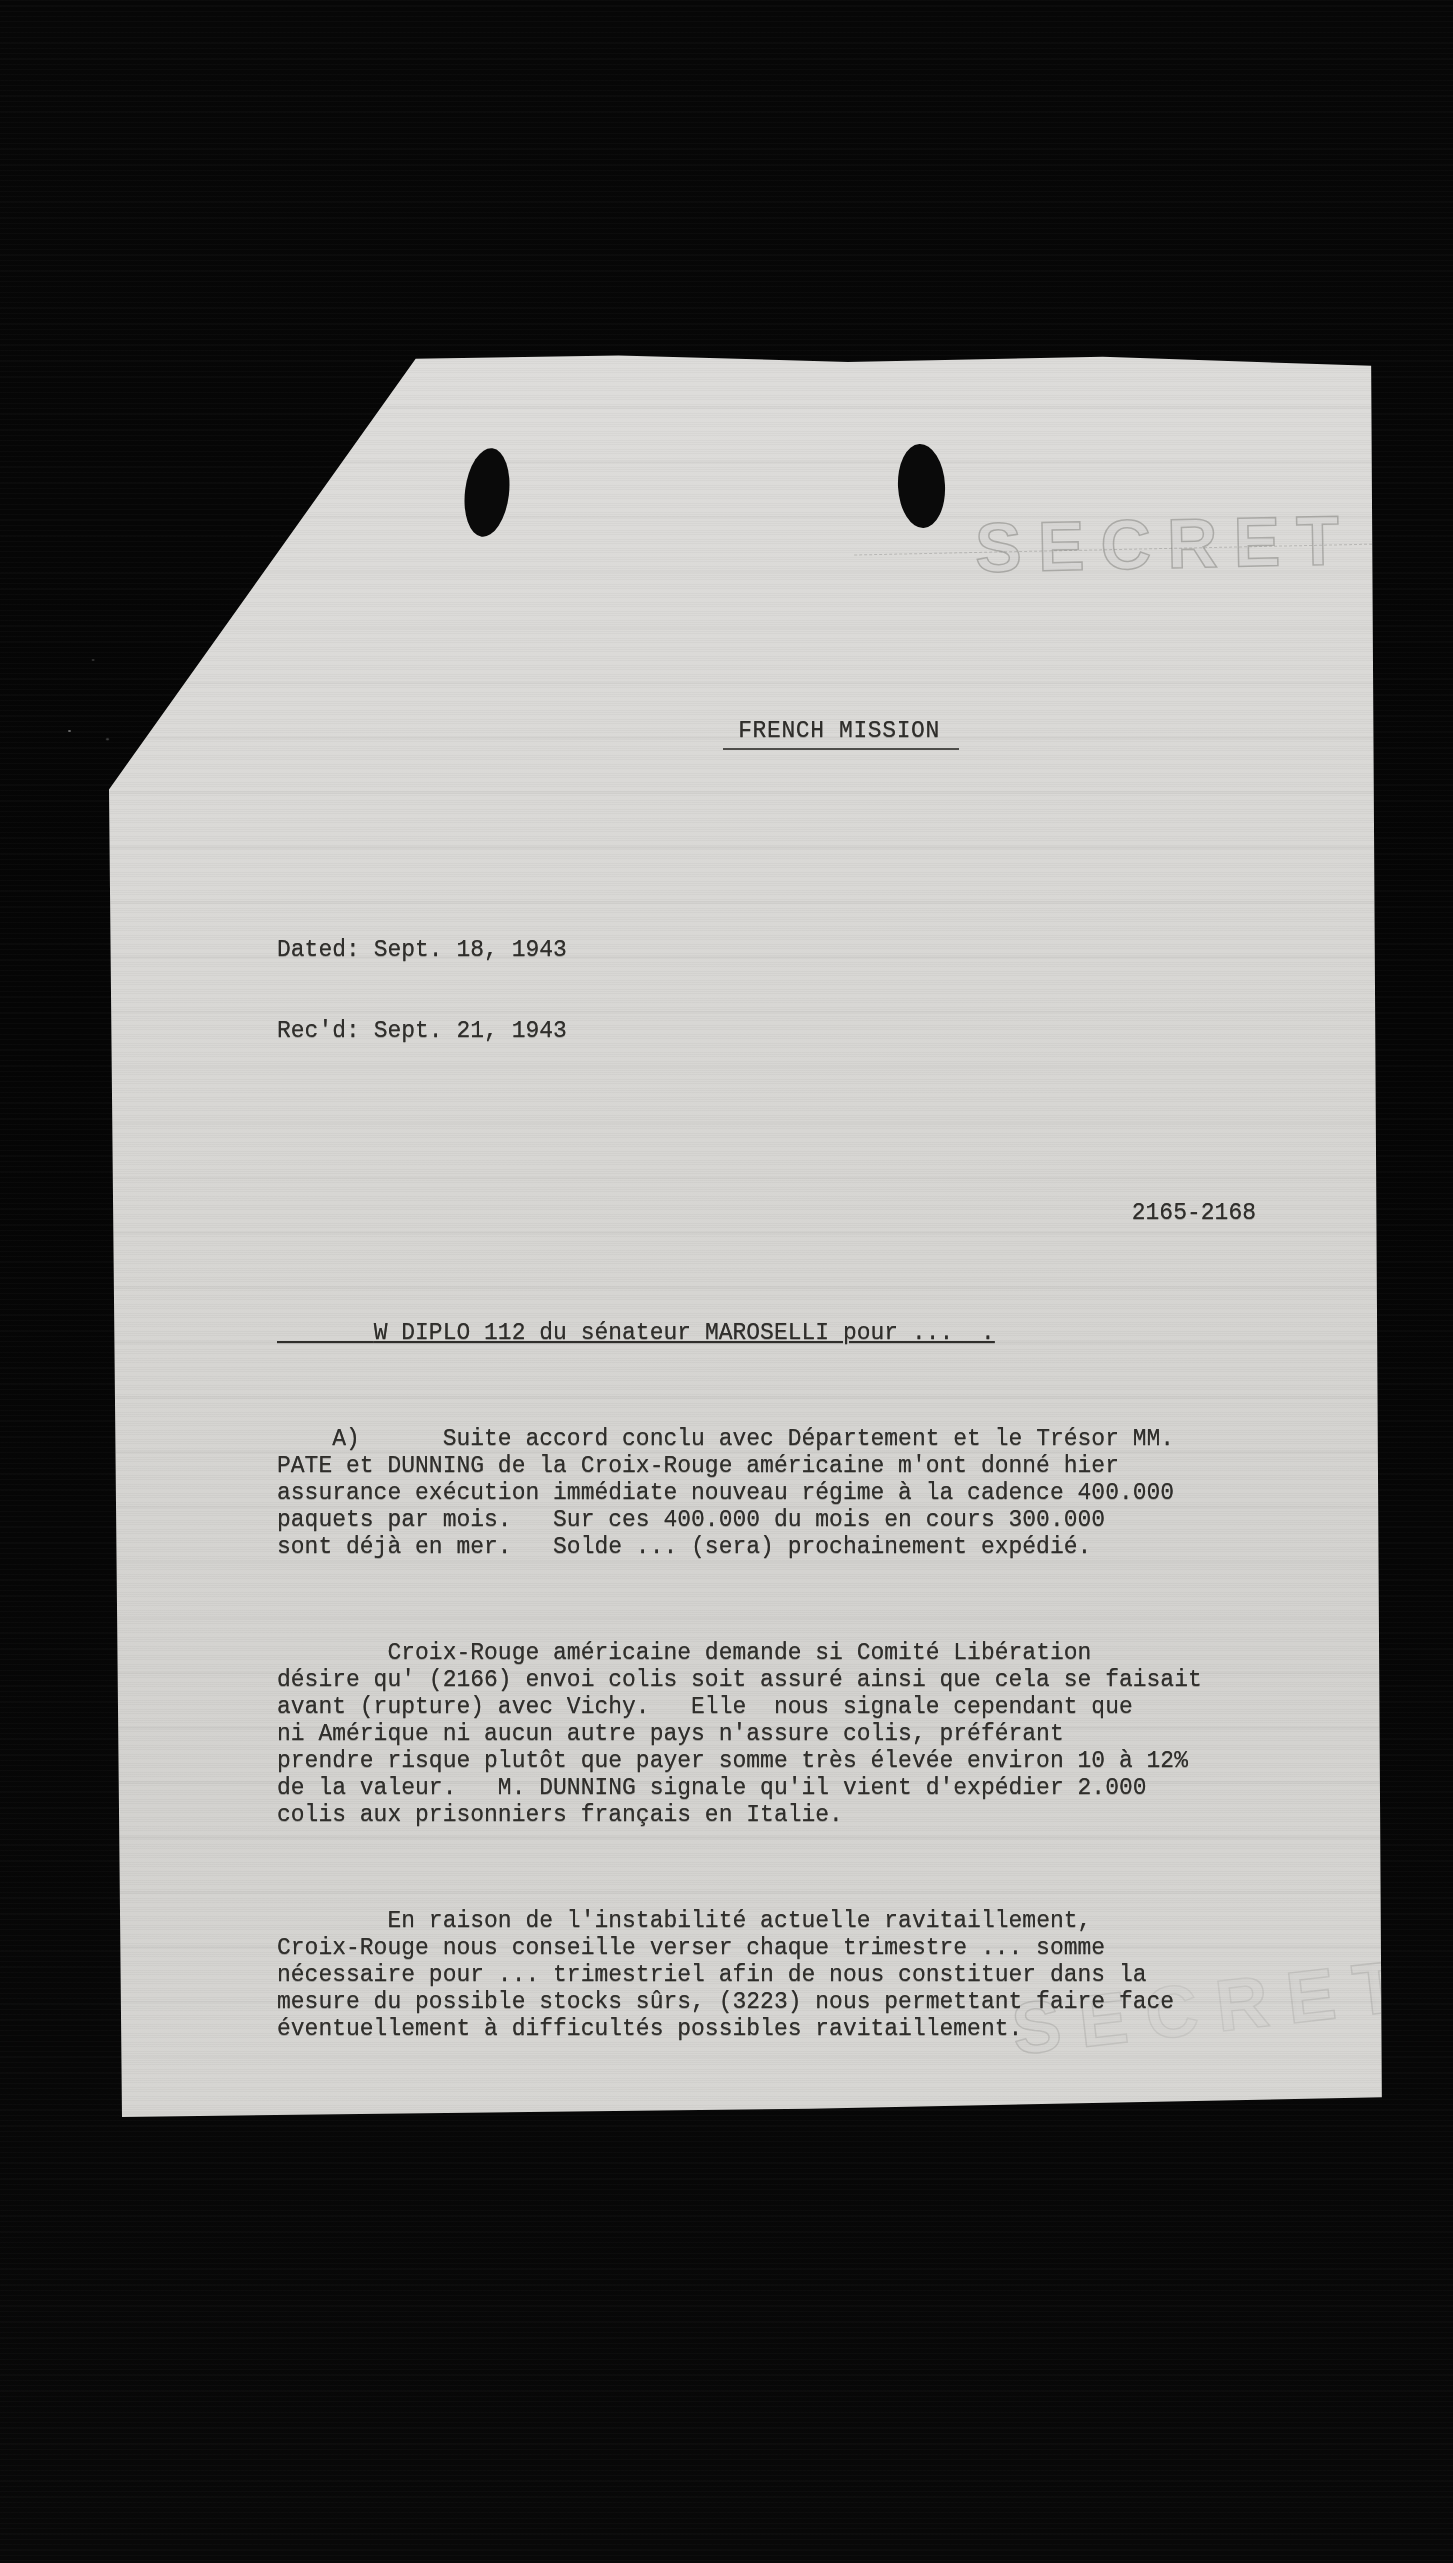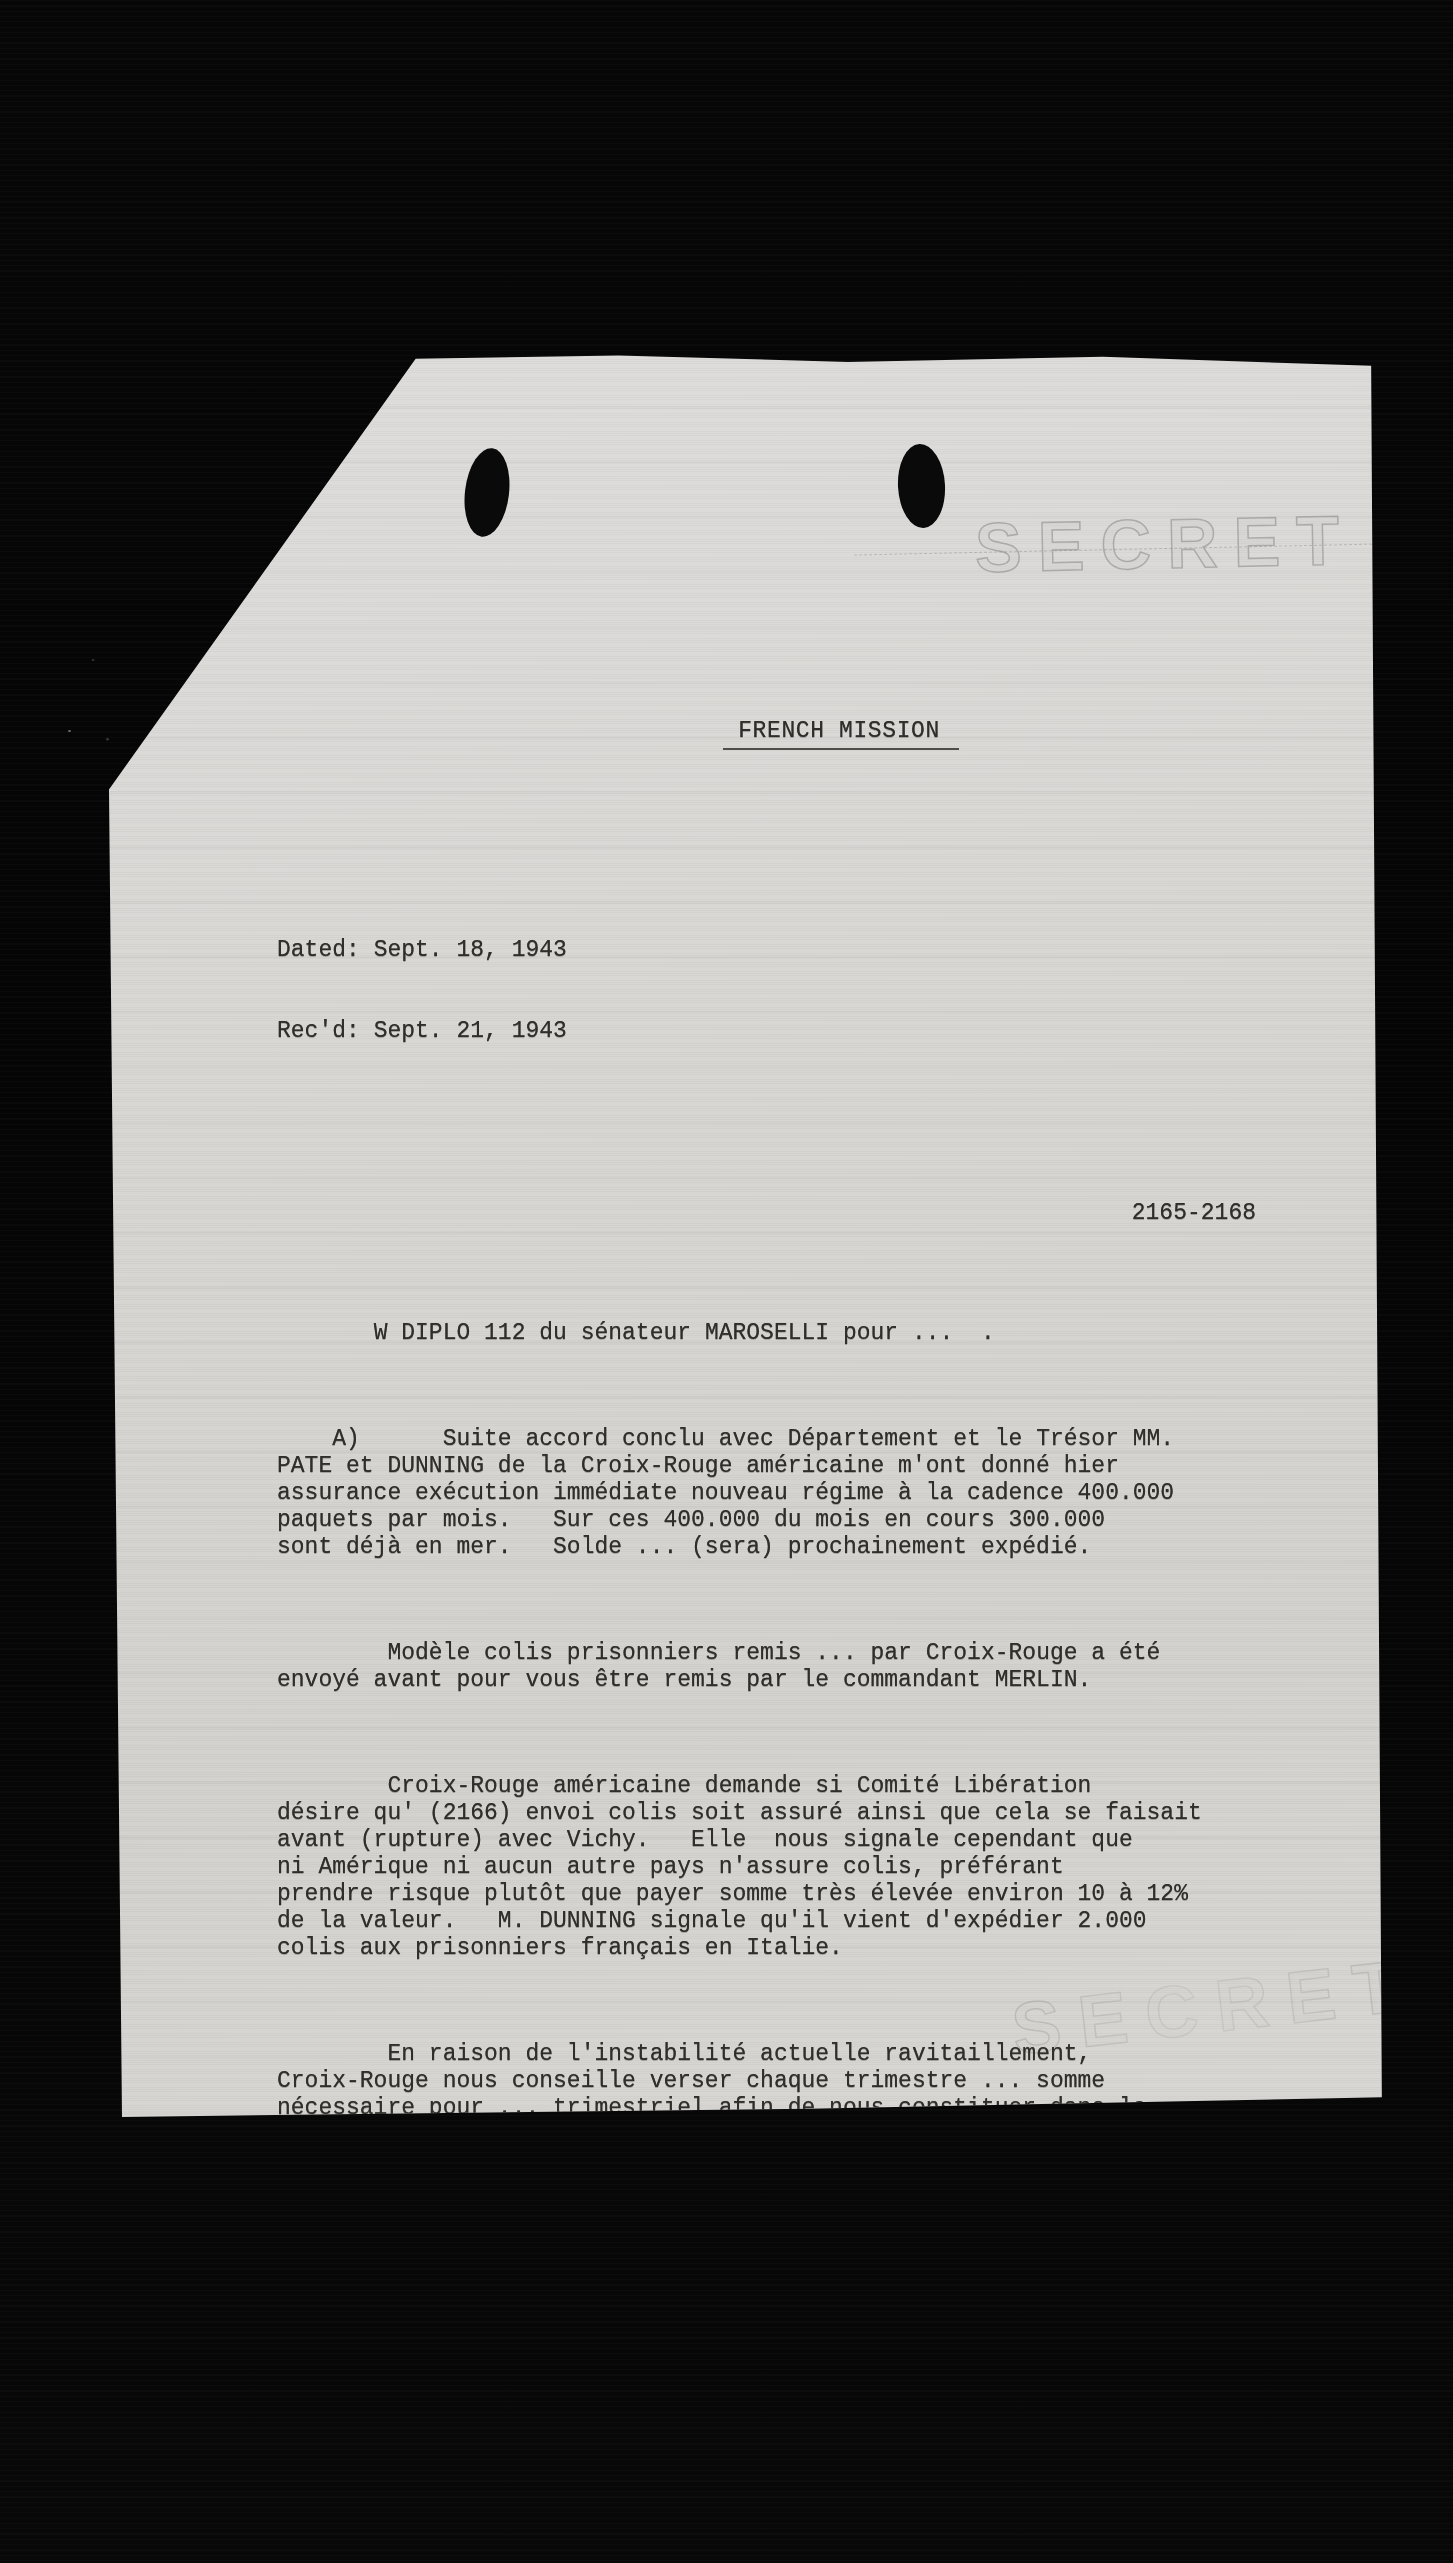--- a/index.html
+++ b/index.html
@@ -47,21 +47,21 @@
     font-size:23px;line-height:27px;white-space:pre-wrap;
     text-shadow:0 0.6px 0.6px rgba(47,46,43,0.30), 0 0 0.6px rgba(47,46,43,0.55);
   }
   .doc-title-row{padding-left:336px;}
   .doc-title{display:inline-block;padding:0 19px 3px 14.8px;letter-spacing:0.6px;
     border-bottom:2.4px solid rgba(48,47,44,0.82);text-align:right;}
   .meta{display:flex;margin-top:25px;}
   .meta-left{width:684px;}
   .ref{margin-top:20px;padding-left:248px;text-align:right;}
   .para{margin-top:25px;}
-  .para-first{margin-top:11.8px;}
+  .para-first{margin-top:11.8px;text-decoration:underline;}
 </style>
 </head>
 <body>
 
 <div class="screen">
   <div class="dust"></div>
 
   <div class="paper">
     <div class="hole hole-left"></div>
     <div class="hole hole-right"></div>
@@ -88,22 +88,20 @@
       </div>
 
       <div class="ref">2165-2168</div>
 
       <div class="para para-first">       W DIPLO 112 du sénateur MAROSELLI pour ...  .</div>
       <div class="para">    A)      Suite accord conclu avec Département et le Trésor MM.
 PATE et DUNNING de la Croix-Rouge américaine m'ont donné hier
 assurance exécution immédiate nouveau régime à la cadence 400.000
 paquets par mois.   Sur ces 400.000 du mois en cours 300.000
 sont déjà en mer.   Solde ... (sera) prochainement expédié.</div>
-      <div class="para">        Modèle colis prisonniers remis ... par Croix-Rouge a été
-envoyé avant pour vous être remis par le commandant MERLIN.</div>
       <div class="para">        Croix-Rouge américaine demande si Comité Libération
 désire qu' (2166) envoi colis soit assuré ainsi que cela se faisait
 avant (rupture) avec Vichy.   Elle  nous signale cependant que
 ni Amérique ni aucun autre pays n'assure colis, préférant
 prendre risque plutôt que payer somme très élevée environ 10 à 12%
 de la valeur.   M. DUNNING signale qu'il vient d'expédier 2.000
 colis aux prisonniers français en Italie.</div>
       <div class="para">        En raison de l'instabilité actuelle ravitaillement,
 Croix-Rouge nous conseille verser chaque trimestre ... somme
 nécessaire pour ... trimestriel afin de nous constituer dans la

